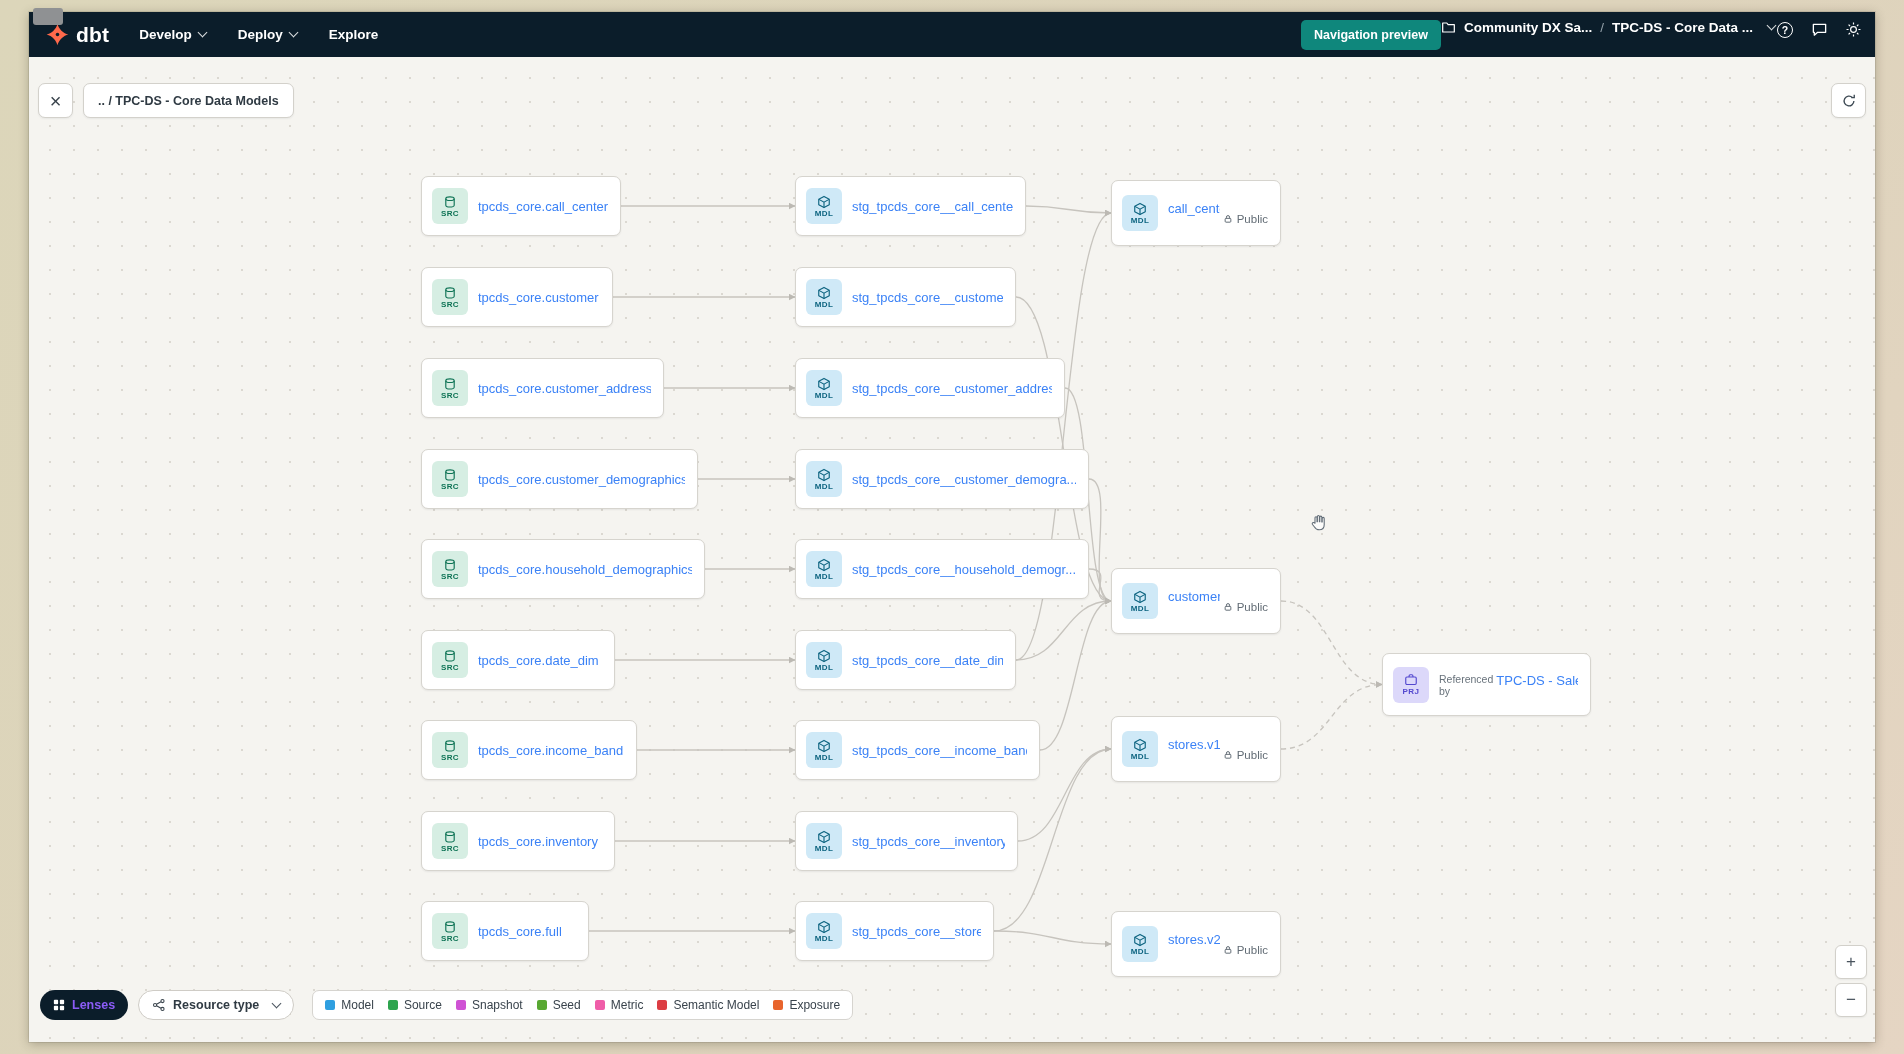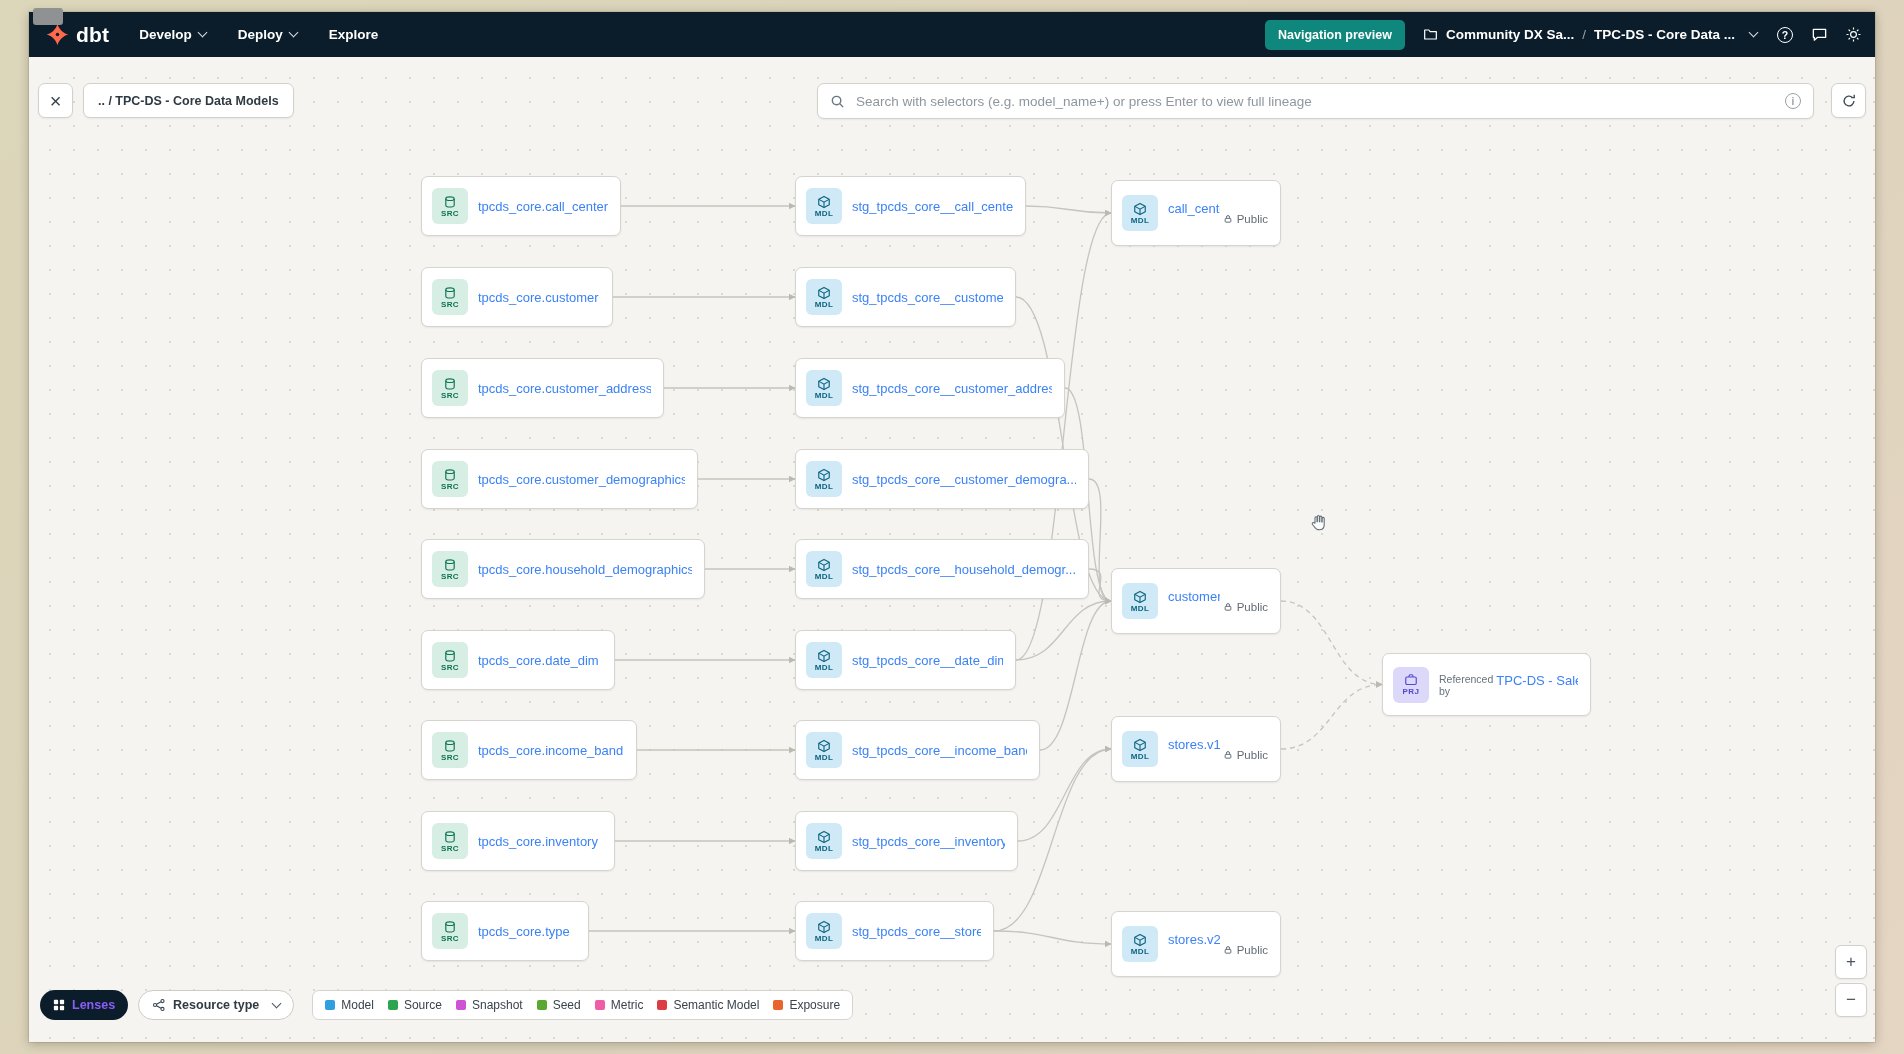--- a/index.html
+++ b/index.html
@@ -13,21 +13,21 @@
   .artifact{position:absolute;left:33px;top:8px;width:30px;height:17px;background:#8f9193;border-radius:3px;z-index:60;}
   .window{position:absolute;left:29px;top:12px;width:1846px;height:1030px;border-radius:0;overflow:hidden;
     background:#f5f4f0;box-shadow:0 2px 10px rgba(45,42,28,.30),0 0 0 1px rgba(0,0,0,.08);z-index:10;}
   
   .nav{height:45px;background:#0b1d2a;display:flex;align-items:center;padding:0 12px 0 16px;color:#fff;box-sizing:border-box;}
   .logo{display:flex;align-items:center;gap:6px;cursor:pointer;}
   .logo-text{font-size:21px;font-weight:700;letter-spacing:.2px;}
   .menu{display:flex;gap:32px;margin-left:30px;}
   .menu-item{font-size:13.5px;font-weight:600;display:flex;align-items:center;cursor:pointer;}
   .chev{display:inline-block;width:6px;height:6px;border-right:1.5px solid currentColor;border-bottom:1.5px solid currentColor;transform:rotate(45deg);margin-left:7px;position:relative;top:-2px;opacity:.85;}
-  .nav-right{margin-left:auto;display:flex;align-items:center;gap:18px;}
+  .nav-right{margin-left:auto;display:flex;align-items:flex-start;}
   .preview-btn{border:none;color:#fff;font-family:inherit;font-size:12.5px;font-weight:700;padding:8px 13px;border-radius:5px;cursor:pointer;}
   .crumb{display:flex;align-items:center;gap:8px;font-size:13.5px;white-space:nowrap;}
   .crumb-strong{font-weight:700;}
   .crumb-page{font-weight:600;}
   .crumb-sep{color:#93a0a9;}
   .nav-icons{display:flex;align-items:center;gap:14px;}
   .nav-icon{width:20px;height:20px;display:flex;align-items:center;justify-content:center;cursor:pointer;}
   .help-circle{width:16px;height:16px;border:1.4px solid #fff;border-radius:50%;font-size:10.5px;font-weight:700;display:flex;align-items:center;justify-content:center;box-sizing:border-box;}
   
   .main{position:absolute;top:45px;left:0;right:0;bottom:0;
@@ -177,28 +177,20 @@
         </svg>
     </div>
 
     <div class="toolbar">
       <button class="tb-btn tb-close">
           <span class="close-glyph">×</span>
         </button>
       <div class="crumb-chip">
           <span>.. / TPC-DS - Core Data Models</span>
         </div>
-      <div class="searchbar">
-        <svg viewBox="0 0 16 16" width="15" height="15">
-            <circle cx="7" cy="7" r="4.5" fill="none" stroke="#6b7680" stroke-width="1.5"></circle>
-            <path d="M10.5 10.5 14 14" stroke="#6b7680" stroke-width="1.5"></path>
-          </svg>
-        <input type="text" placeholder="Search with selectors (e.g. model_name+) or press Enter to view full lineage" style="">
-        <span class="info-circle">i</span>
-      </div>
       <button class="tb-btn tb-refresh">
         <svg viewBox="0 0 18 18" width="16" height="16">
             <path d="M14.5 9a5.5 5.5 0 1 1-1.7-4" fill="none" stroke="#3e4a54" stroke-width="1.5"></path>
             <path d="M14.9 1.9v3.3h-3.3" fill="none" stroke="#3e4a54" stroke-width="1.5"></path>
           </svg>
       </button>
     </div>
 
     <div class="bottombar">
       <button class="pill lenses">
@@ -337,21 +329,21 @@
         <span class="node-label">tpcds_core.inventory</span>
       </div>
       <div class="node kind-source" style="left: 392px; top: 844px; width: 168px; height: 60px;">
         <span class="node-icon">
           <svg viewBox="0 0 16 16">
             <ellipse cx="8" cy="4.2" rx="4.8" ry="2.1" fill="none" stroke="currentColor" stroke-width="1.3"></ellipse>
             <path d="M3.2 4.2v7.4c0 1.2 2.1 2.1 4.8 2.1s4.8-.9 4.8-2.1V4.2" fill="none" stroke="currentColor" stroke-width="1.3"></path>
           </svg>
           <span class="icon-tag">SRC</span>
         </span>
-        <span class="node-label">tpcds_core.type</span>
+        <span class="node-label">tpcds_core.full</span>
       </div>
       <div class="node kind-model" style="left: 766px; top: 119px; width: 231px; height: 60px;">
         <span class="node-icon">
           <svg viewBox="0 0 16 16">
             <path d="M8 1.6 14 4.9v6.2L8 14.4 2 11.1V4.9z" fill="none" stroke="currentColor" stroke-width="1.3" stroke-linejoin="round"></path>
             <path d="M2.2 5 8 8.2 13.8 5M8 8.2v6" fill="none" stroke="currentColor" stroke-width="1.3"></path>
           </svg>
           <span class="icon-tag">MDL</span>
         </span>
         <span class="node-label">stg_tpcds_core__call_center</span>

